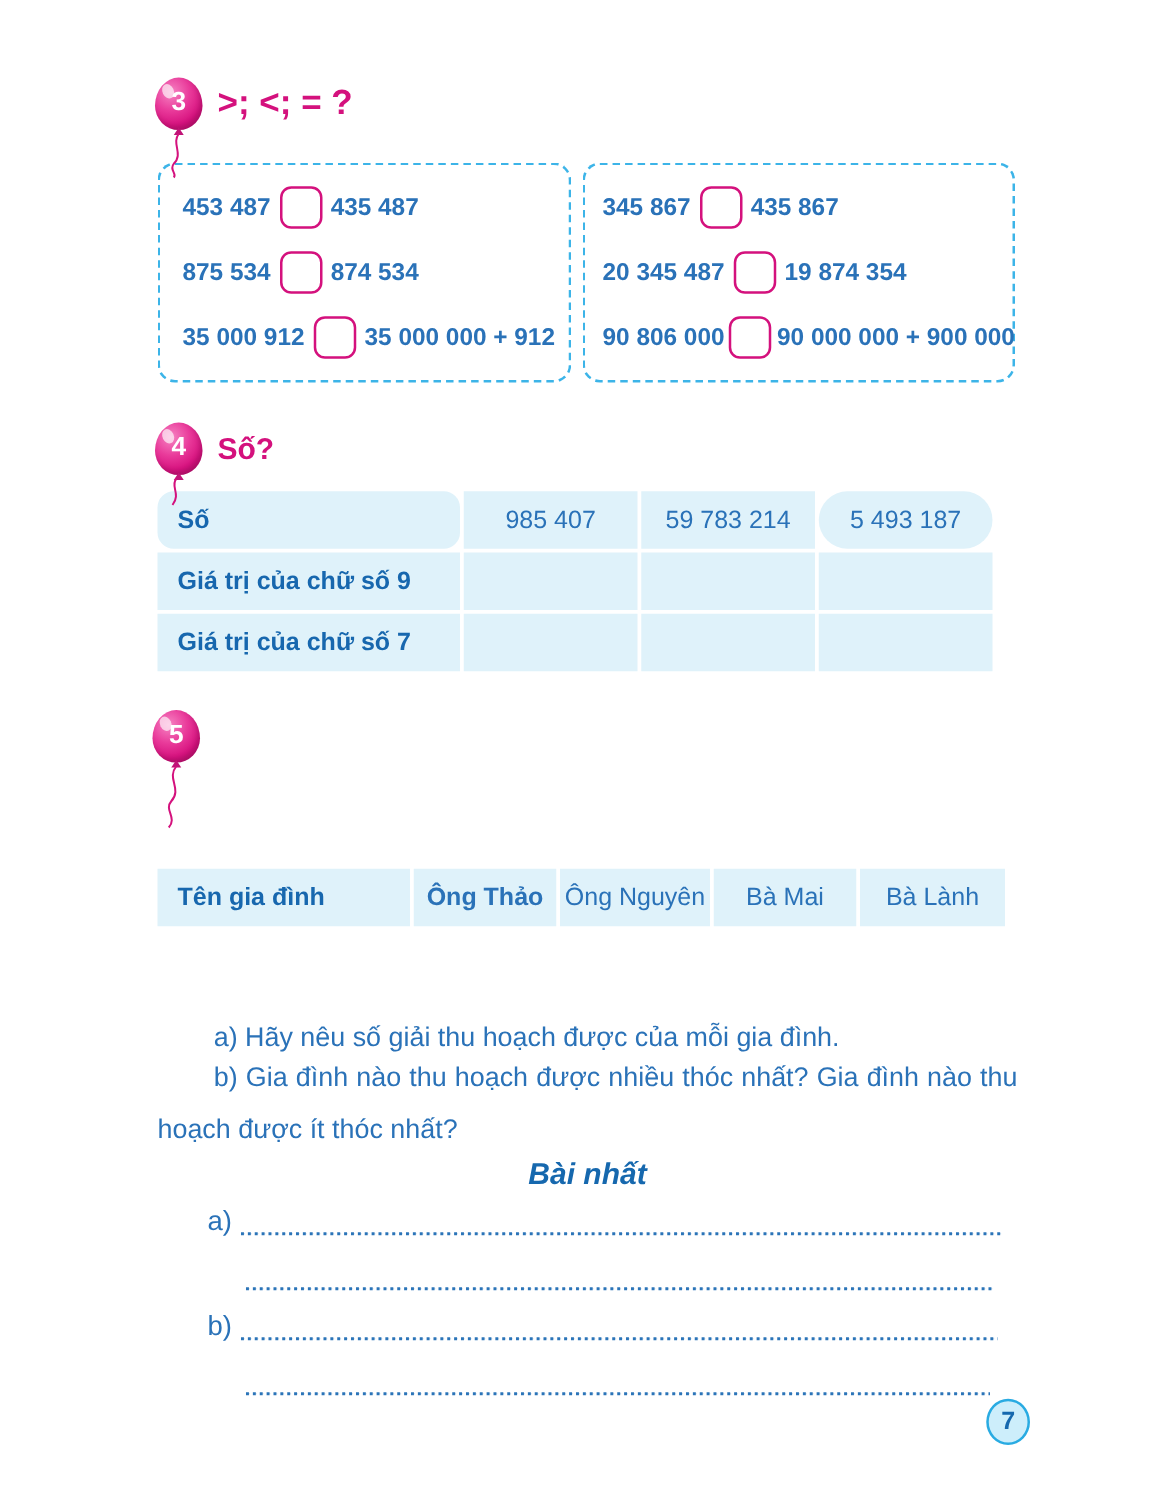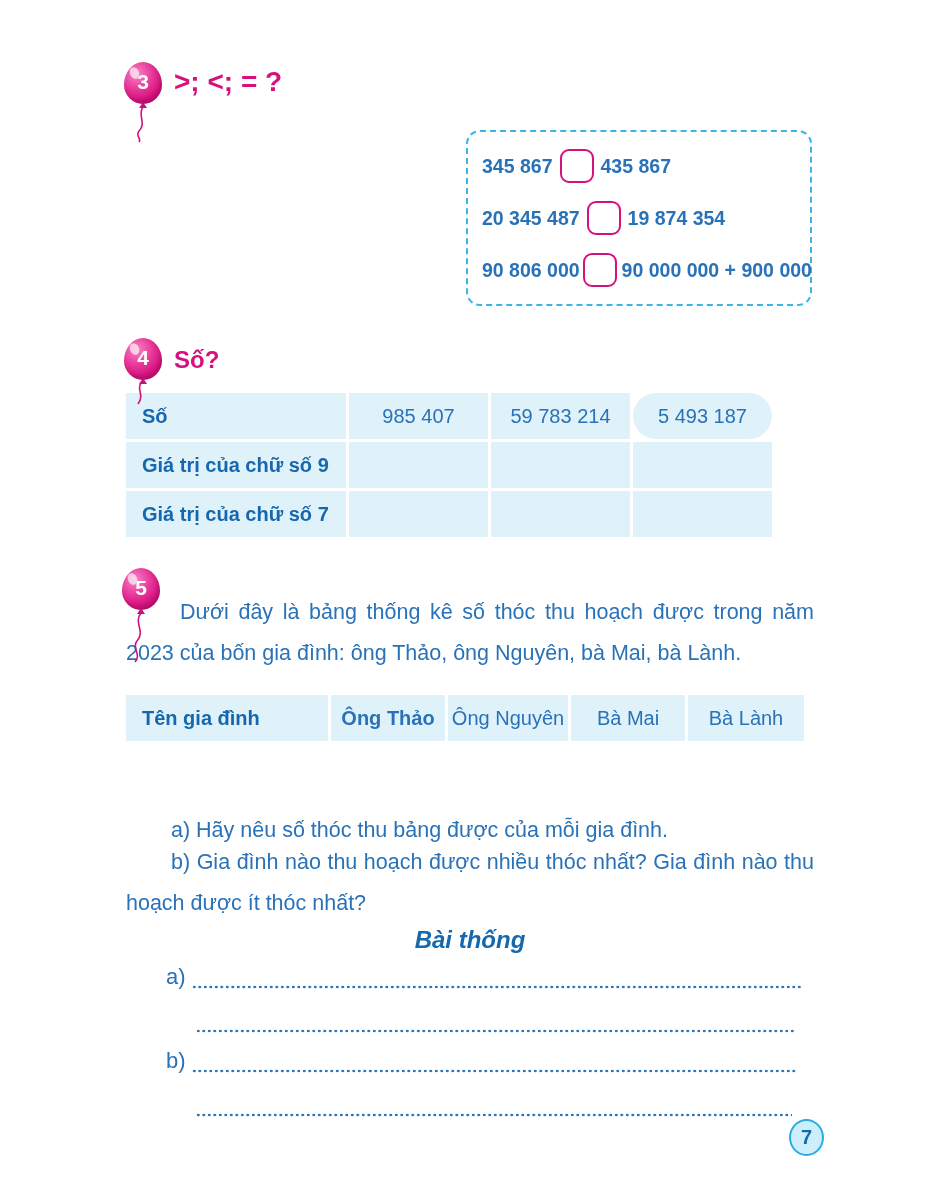--- a/index.html
+++ b/index.html
@@ -86,20 +86,37 @@
   <div class="balloon" style="left:124px; top:62px;">
     <div class="body"></div>
     <div class="knot"></div>
     <div class="bnum">3</div>
     <svg class="bstr" width="24" height="36" viewBox="0 0 24 36">
       <path d="M12 0 C 6 8, 16 16, 8 24 C 4 29, 11 32, 8 35" fill="none" stroke="#d4117d" stroke-width="1.6"></path>
     </svg>
   </div>
   <div class="ex-title" style="left:174px; top:66px; font-size:28px;">&gt;; &lt;; = ?</div>
 
+  <div class="dash-box" style="left:126px; top:130px; width:331px; height:176px;">
+    <div class="cmp-row">
+      <span class="num">453 487</span>
+      <span class="sq"></span>
+      <span class="num">435 487</span>
+    </div>
+    <div class="cmp-row">
+      <span class="num">875 534</span>
+      <span class="sq"></span>
+      <span class="num">874 534</span>
+    </div>
+    <div class="cmp-row">
+      <span class="num">35 000 912</span>
+      <span class="sq"></span>
+      <span class="num">35 000 000 + 912</span>
+    </div>
+  </div>
 
   <div class="dash-box" style="left:466px; top:130px; width:346px; height:176px; padding-left:14px;">
     <div class="cmp-row">
       <span class="num">345 867</span>
       <span class="sq"></span>
       <span class="num">435 867</span>
     </div>
     <div class="cmp-row">
       <span class="num">20 345 487</span>
       <span class="sq"></span>
@@ -118,21 +135,21 @@
     <div class="bnum">4</div>
     <svg class="bstr" width="20" height="22" viewBox="0 0 20 22">
       <path d="M10 0 C 5 6, 14 12, 7 21" fill="none" stroke="#d4117d" stroke-width="1.6"></path>
     </svg>
   </div>
   <div class="ex-title" style="left:174px; top:346px; font-size:24px;">Số?</div>
 
   <table class="tbl" style="left:123px; top:390px;">
     <tbody>
         <tr>
-      <td class="lbl-cell" style="width:220px;">Số</td>
+      <td class="lbl-cell" style="width:242px;border-radius:13px;">Số</td>
       <td style="width:139px;">985 407</td>
       <td style="width:139px;">59 783 214</td>
       <td style="width:139px;border-radius:23px;">5 493 187</td>
     </tr>
     <tr>
       <td class="lbl-cell">Giá trị của chữ số 9</td>
       <td></td>
       <td></td>
       <td></td>
     </tr>
@@ -146,38 +163,37 @@
     </table>
 
   <div class="balloon" style="left:122px; top:568px;">
     <div class="body"></div>
     <div class="knot"></div>
     <div class="bnum">5</div>
     <svg class="bstr" width="24" height="50" viewBox="0 0 24 50">
       <path d="M12 0 C 4 10, 17 18, 8 28 C 2 35, 13 41, 6 49" fill="none" stroke="#d4117d" stroke-width="1.6"></path>
     </svg>
   </div>
-  <div class="para" style="left:126px; top:592px; width:688px; text-indent:54px;">Dưới đây là bảng thống kê số thóc thu hoạch được trong năm 2023 của bốn gia đình: ông Thảo, ông Nguyên, bà Mai, bà Lành.</div>
 
   <table class="tbl" style="left:123px; top:692px;">
     <tbody>
         <tr>
       <td class="lbl-cell" style="width:202px;">Tên gia đình</td>
       <td style="width:114px;font-weight:bold;">Ông Thảo</td>
       <td style="width:120px;">Ông Nguyên</td>
       <td style="width:114px;">Bà Mai</td>
       <td style="width:116px;">Bà Lành</td>
     </tr>
   </tbody>
     </table>
 
-  <div class="qline" style="left:126px; top:810px; width:688px; text-indent:45px;">a) Hãy nêu số thóc thu bảng được của mỗi gia đình.</div>
+  <div class="qline" style="left:126px; top:810px; width:688px; text-indent:45px;">a) Hãy nêu số giải thu hoạch được của mỗi gia đình.</div>
   <div class="para" style="left:126px; top:842px; width:688px; text-indent:45px;">b) Gia đình nào thu hoạch được nhiều thóc nhất? Gia đình nào thu hoạch được ít thóc nhất?</div>
 
-  <div class="solution-title" style="left:126px; top:926px; width:688px;">Bài thống</div>
+  <div class="solution-title" style="left:126px; top:926px; width:688px;">Bài nhất</div>
 
   <div class="ans-row" style="left:166px; top:962px; width:636px;">
     <span class="ans-label">a)</span>
     <span class="dots"></span>
   </div>
   <div class="ans-row" style="left:196px; top:1006px; width:600px;">
     <span class="dots"></span>
   </div>
   <div class="ans-row" style="left:166px; top:1046px; width:632px;">
     <span class="ans-label">b)</span>

